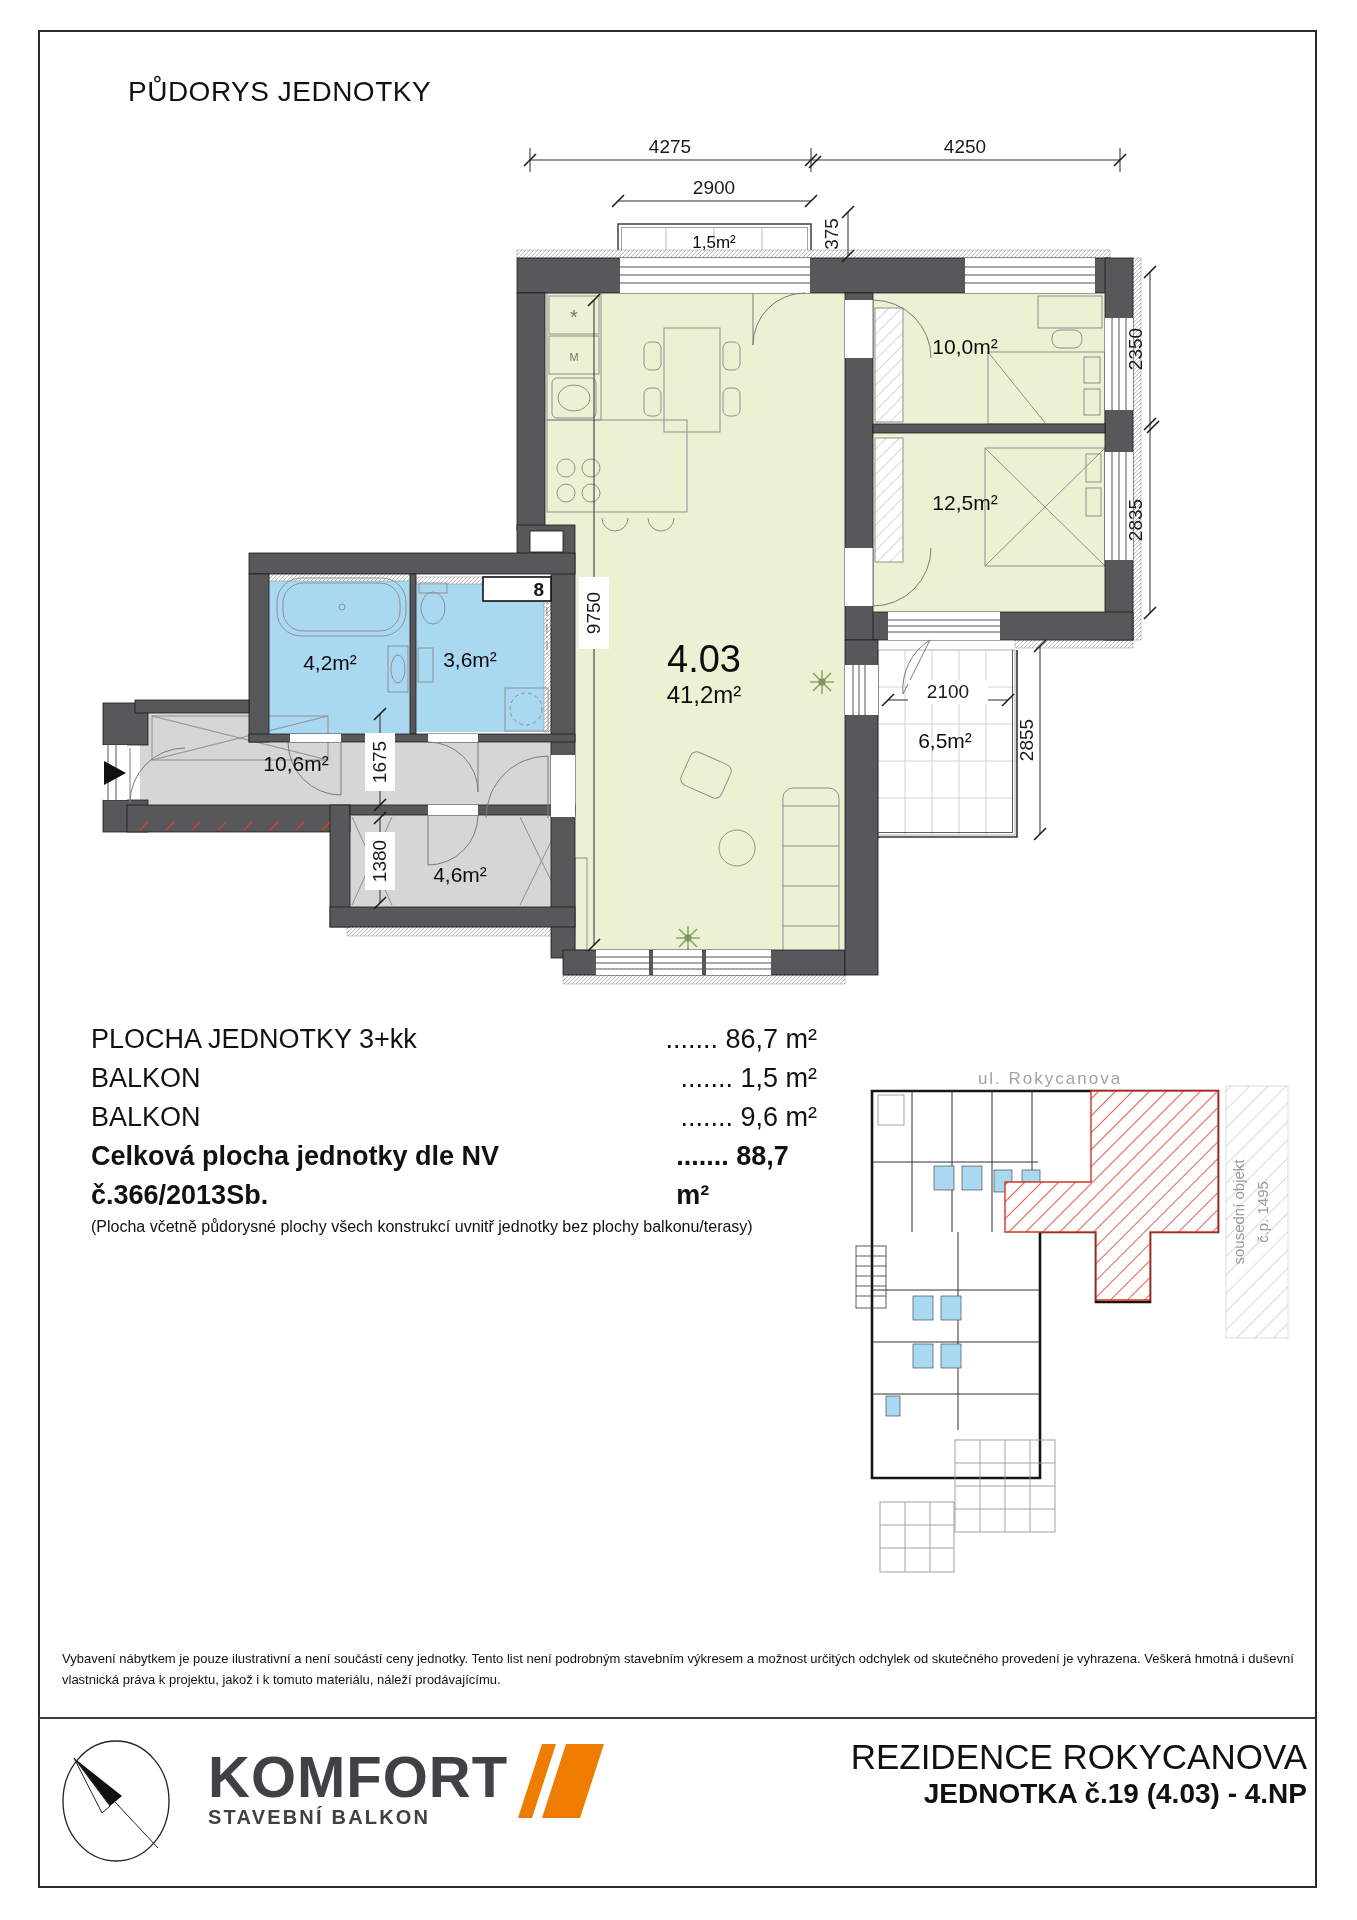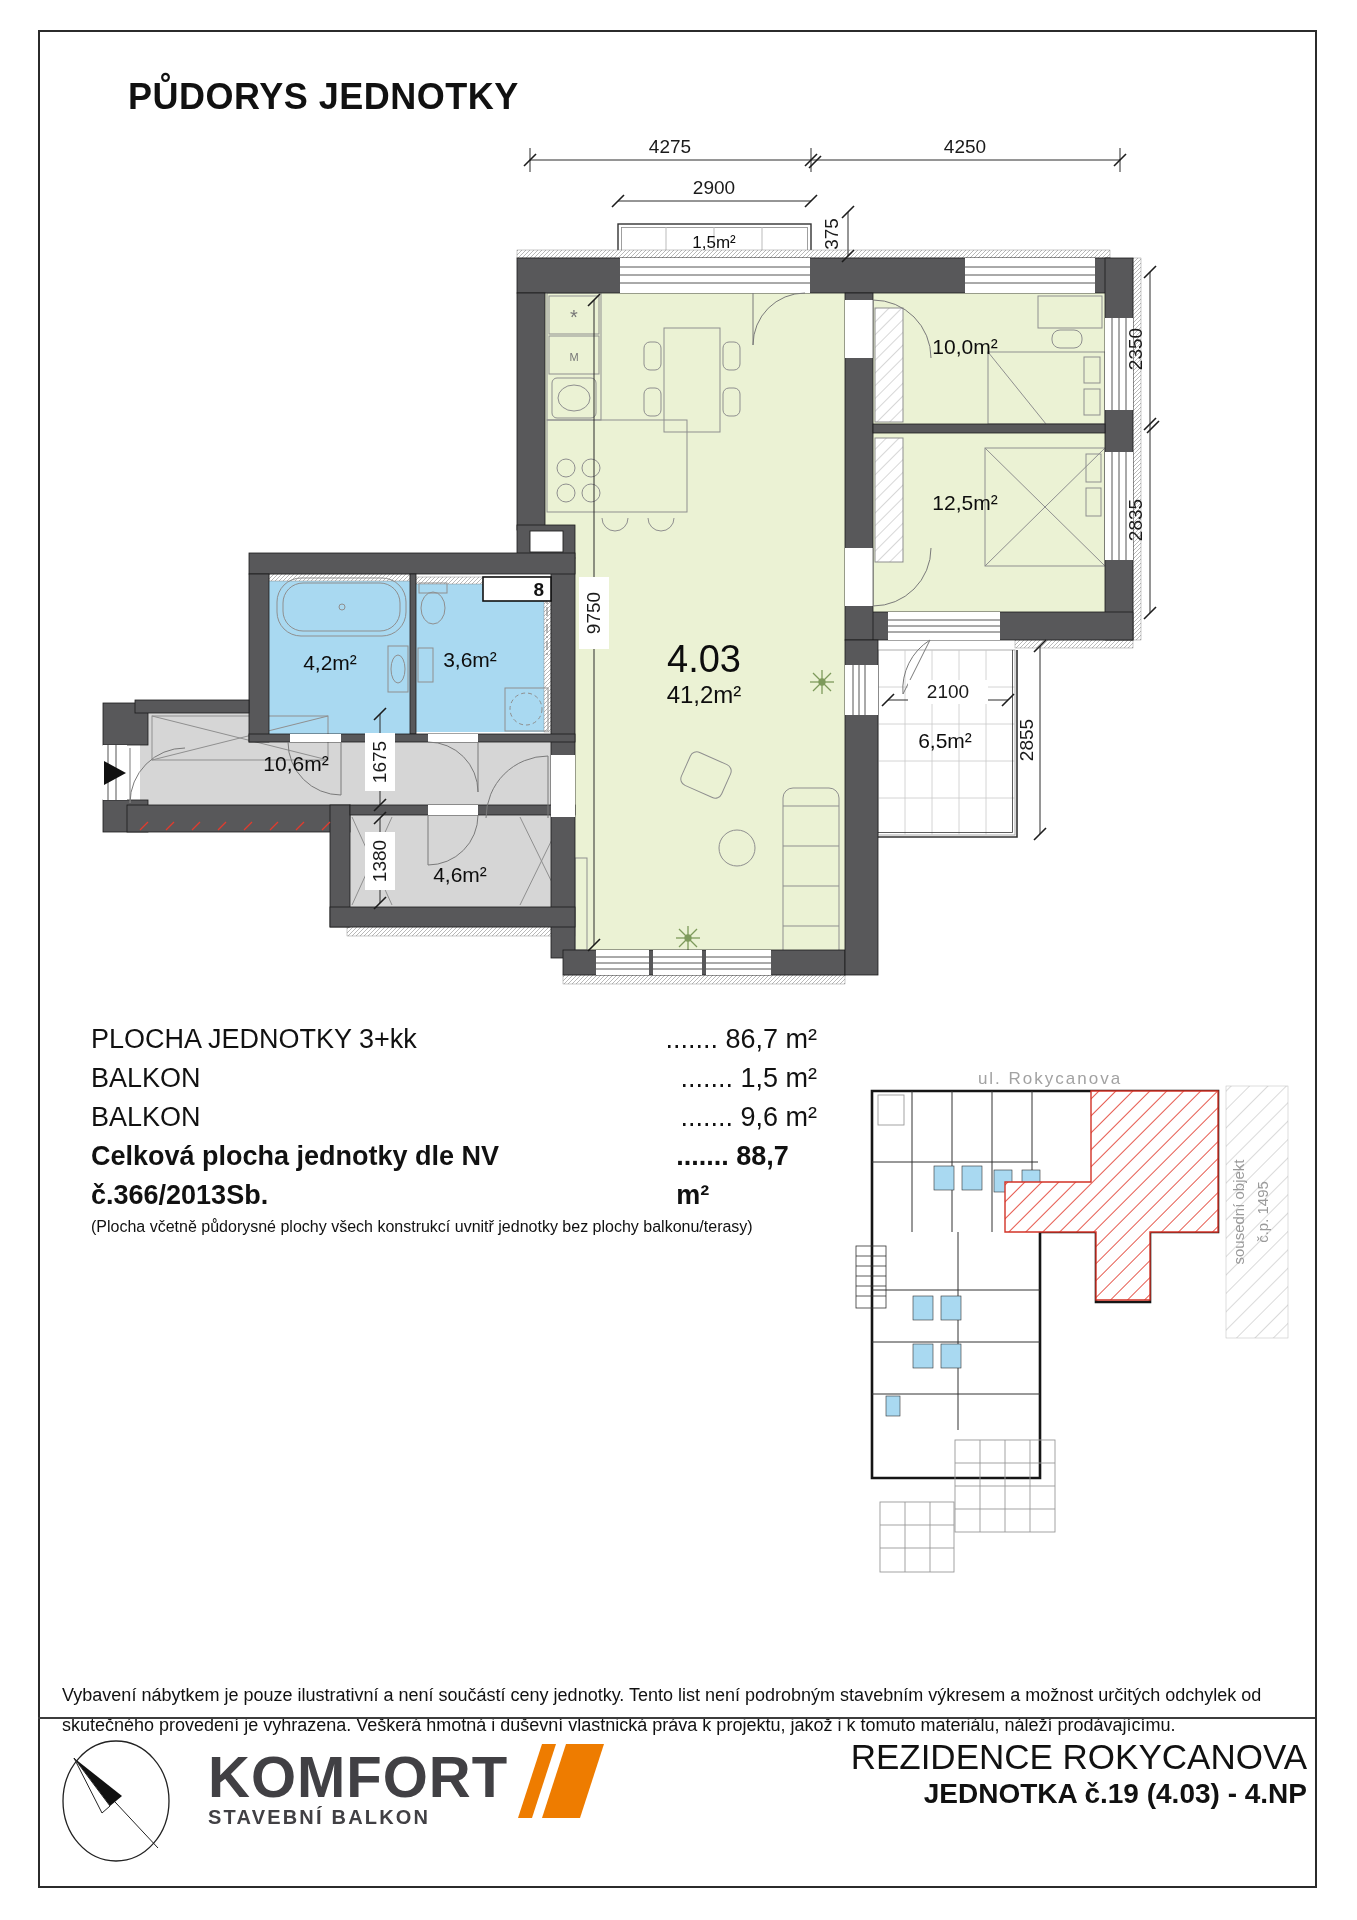--- a/index.html
+++ b/index.html
@@ -1,19 +1,19 @@
 <!DOCTYPE html>
 <html><head>
 <meta charset="utf-8">
 <style>
   html,body{margin:0;padding:0;}
   body{width:1357px;height:1920px;position:relative;background:#fff;
        font-family:"Liberation Sans",sans-serif;color:#111;overflow:hidden;}
   .frame{position:absolute;left:38px;top:30px;width:1275px;height:1854px;border:2px solid #2b2b2b;}
-  .title{position:absolute;left:128px;top:76px;font-size:36px;font-weight:bold;letter-spacing:.5px;}
+  .title{position:absolute;left:128px;top:76px;font-size:28px;font-weight:normal;letter-spacing:.5px;}
   svg text{font-family:"Liberation Sans",sans-serif;}
   .plan-svg{position:absolute;left:95px;top:108px;}
   .site-svg{position:absolute;left:850px;top:1048px;}
   
   .rm-green{fill:#ebf2d4;}
   .rm-blue{fill:#a9d9f1;}
   .rm-gray{fill:#d6d6d6;}
   .wall{fill:#58585a;stroke:#1c1c1c;stroke-width:.8;}
   .opening{fill:#ffffff;}
   .glyph{stroke:#555;stroke-width:1;fill:none;}
@@ -23,21 +23,21 @@
   .tick{stroke:#1c1c1c;stroke-width:1.6;}
   .dimtxt{font-size:19px;fill:#1a1a1a;}
   .roomtxt{font-size:21px;fill:#0d0d0d;}
   .whitebg{fill:#fff;}
   
   .areas{position:absolute;left:91px;top:1020px;width:726px;}
   .area-row{display:flex;justify-content:space-between;font-size:27px;line-height:39px;}
   .area-row.bold{font-weight:bold;gap:40px;}
   .area-note{font-size:16px;margin-top:3px;}
   
-  .disclaimer{position:absolute;left:62px;top:1648px;width:1252px;font-size:18px;line-height:1.65;margin-top:33px;}
+  .disclaimer{position:absolute;left:62px;top:1648px;width:1252px;font-size:13px;line-height:1.65;}
   .sep{position:absolute;left:38px;top:1717px;width:1277px;border-top:2px solid #3c3c3c;}
   .compass{position:absolute;left:56px;top:1736px;}
   .brand{position:absolute;left:208px;top:1748px;}
   .brand-name{font-size:58px;font-weight:bold;color:#414044;letter-spacing:1px;line-height:1;}
   .brand-sub{font-size:20px;font-weight:bold;color:#414044;letter-spacing:2.2px;margin-top:0px;}
   .stripes{position:absolute;left:490px;top:1742px;}
   .proj{position:absolute;right:50px;top:1736px;text-align:right;}
   .proj-name{font-size:35px;line-height:1.2;}
   .proj-unit{font-size:28px;font-weight:bold;line-height:1.15;}
 </style>

